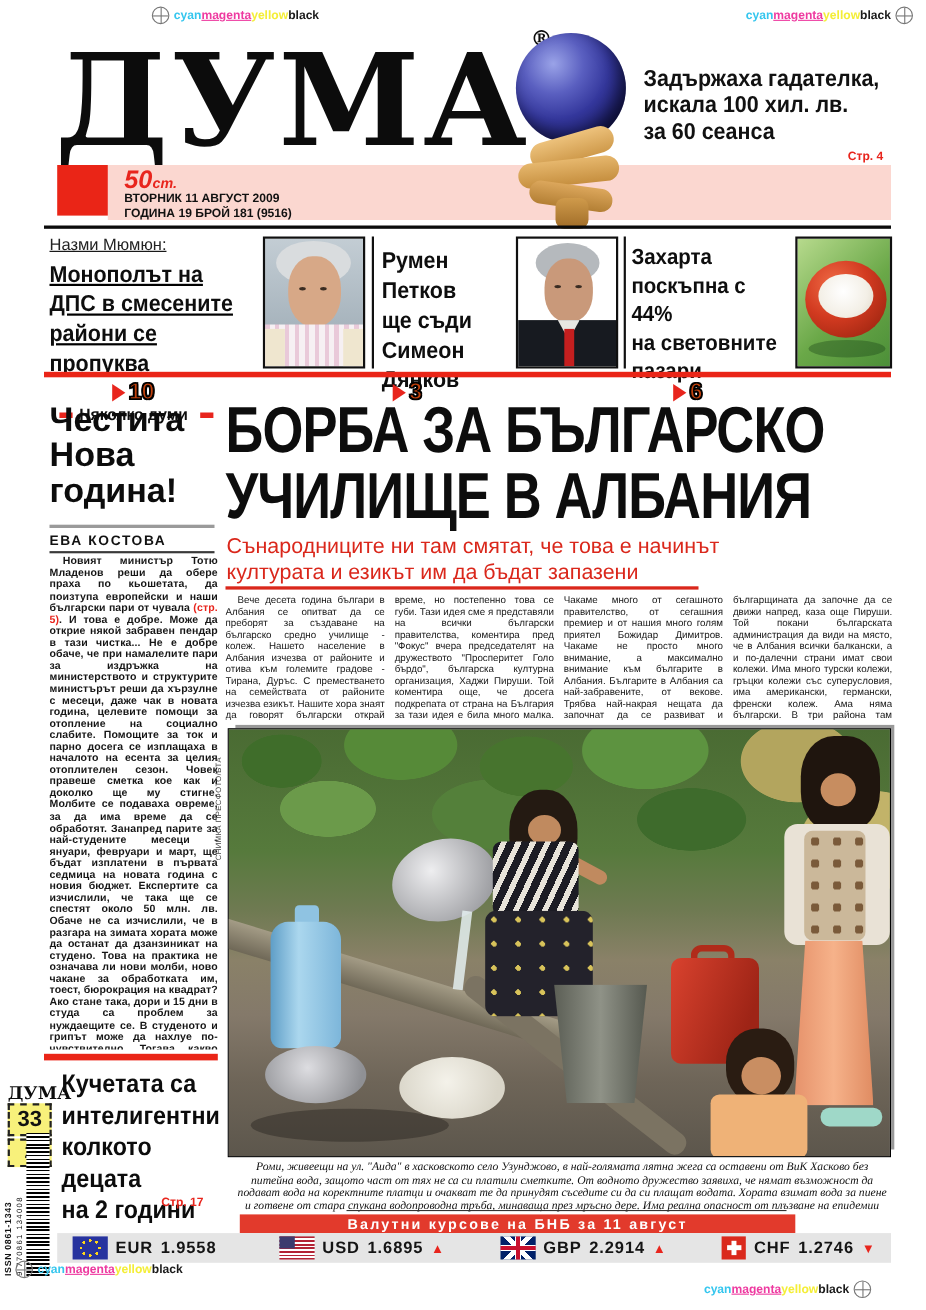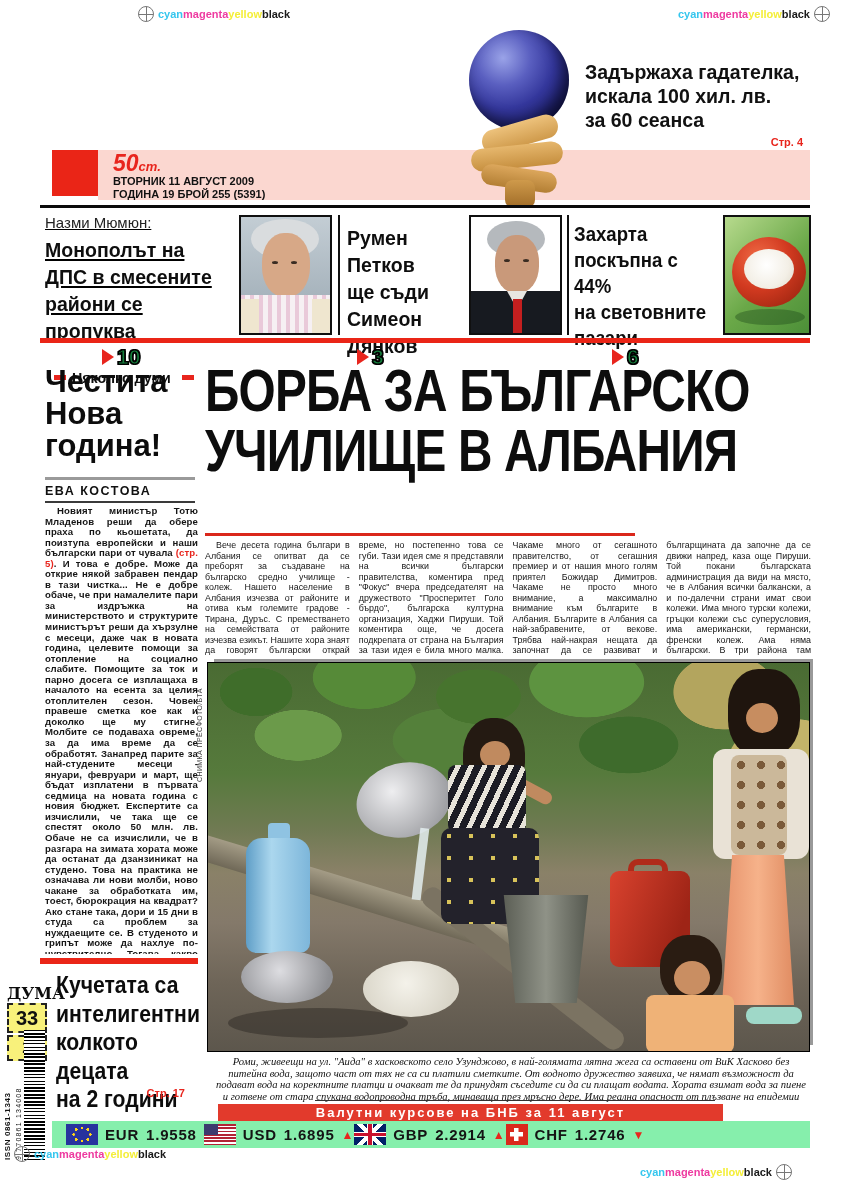--- a/index.html
+++ b/index.html
@@ -2,21 +2,21 @@
 <html><head>
 <meta charset="utf-8">
 <style>
   * { margin:0; padding:0; box-sizing:border-box; }
   html,body { background:#e9e9e9; }
   body { font-family:"Liberation Sans","DejaVu Sans",sans-serif; }
   .page { position:relative; width:842px; height:1191px; background:#fff; margin:0 auto; overflow:hidden; }
 
   
   .printmark { position:absolute; display:flex; align-items:center; gap:4px; font-size:11px; font-weight:bold; }
-  .printmark .word-cyan{color:#35c6ee;} .printmark .word-magenta{color:#ee3aa0;}
+  .printmark .word-cyan{color:#35c6ee;} .printmark .word-magenta{color:#ee3aa0;text-decoration:underline;}
   .printmark .word-yellow{color:#f4ee37;} .printmark .word-black{color:#1a1a1a;}
   .regcircle { width:16px; height:16px; border:1.5px solid #777; border-radius:50%; display:inline-block;
     background:linear-gradient(#777,#777) center/100% 1px no-repeat, linear-gradient(#777,#777) center/1px 100% no-repeat; }
   .mark-tl { left:138px; top:6px; } .mark-tr { right:12px; top:6px; }
   .mark-bl { left:14px; top:1146px; } .mark-br { right:50px; top:1164px; }
 
   
   .logo { position:absolute; left:50px; top:26px; font-family:"DejaVu Serif","Liberation Serif",serif;
     font-weight:bold; font-size:116px; line-height:0.95; color:#0c0c0c; letter-spacing:3px; }
   .logo sup { font-size:20px; vertical-align:90px; letter-spacing:0; }
@@ -72,21 +72,21 @@
   .collar2 { position:absolute; left:36px; bottom:24px; width:20px; height:18px; background:#e8e6e2; clip-path:polygon(0 0,100% 0,50% 100%); }
   .tie2 { position:absolute; left:42px; bottom:0; width:9px; height:34px; background:#c41f1f; }
   .bowl-shadow { position:absolute; left:10px; bottom:8px; width:70px; height:16px; border-radius:50%; background:rgba(20,60,20,.35); }
   .bowl3 { position:absolute; left:7px; top:20px; width:74px; height:70px; border-radius:50%;
     background:radial-gradient(circle at 35% 30%, #ef6a45 0%, #d23a20 45%, #8e1f0c 100%); }
   .sugar3 { position:absolute; left:19px; top:32px; width:50px; height:40px; border-radius:50%;
     background:radial-gradient(circle at 45% 40%, #ffffff 0%, #f3efe6 60%, #ddd6c6 100%); }
   .teaser-redbar { position:absolute; left:40px; top:338px; width:770px; height:5px; background:#ea2517; }
   .marker { position:absolute; top:345px; display:flex; align-items:center; gap:3px; }
   .tri { width:0; height:0; border-left:12px solid #e8251d; border-top:8px solid transparent; border-bottom:8px solid transparent; }
-  .marker-num { font-size:21px; font-weight:bold; color:#15803d; -webkit-text-stroke:1.2px #000;
+  .marker-num { font-size:21px; font-weight:bold; color:#c2410c; -webkit-text-stroke:1.2px #000;
     text-shadow:-1px -1px 0 #000, 1px -1px 0 #000, -1px 1px 0 #000, 1px 1px 0 #000;text-align:center; }
   .m1 { left:102px; } .m2 { left:357px; } .m3 { left:612px; }
 
   
   .op-head { position:absolute; left:54px; top:369px; width:152px; display:flex; align-items:center; gap:6px; }
   .op-dash { width:12px; height:5px; background:#e8251d; }
   .op-label { font-size:15px; font-weight:bold; color:#0e0e0e; transform:scaleX(0.95); transform-origin:left center; white-space:nowrap; }
   .op-title { position:absolute; left:45px; top:366px; width:152px; font-size:31px; line-height:32px; font-weight:bold; color:#0c0c0c; }
   .op-byline { position:absolute; left:45px; top:477px; width:150px; border-top:3px solid #9a9a9a; border-bottom:2px solid #3a3a3a;
     padding:4px 0 3px 0; font-size:12.5px; font-weight:bold; letter-spacing:1.5px; color:#111; }
@@ -177,22 +177,22 @@
   .ph-mud { left:20px; top:345px; width:180px; height:30px; border-radius:50%; background:rgba(40,36,30,.45); }
 
   
   .caption { position:absolute; left:215px; top:1056px; width:592px; font-family:"Liberation Serif","DejaVu Serif",serif;
     font-style:italic; font-size:10.6px; line-height:11.6px; text-align:center; color:#111; }
   .caption-rule { position:absolute; left:315px; top:1100px; width:400px; height:1px; background:#333; }
 
   
   .cur-header { position:absolute; left:218px; top:1104px; width:505px; height:17px; background:#e23a2c; color:#fff;
     font-size:13px; font-weight:bold; letter-spacing:2px; text-align:center; line-height:17px; }
-  .cur-band { position:absolute; left:52px; top:1121px; width:758px; height:27px; background:#86efac;
-    display:flex; align-items:center; padding:0 14px; }
+  .cur-band { position:absolute; left:52px; top:1121px; width:758px; height:27px; background:#e5e5e5;
+    display:flex; align-items:center; justify-content:space-between; padding:0 14px; }
   .rate { display:flex; align-items:center; gap:7px; font-size:15px; font-weight:bold; letter-spacing:0.8px; color:#141414; }
   .trend { color:#e8251d; font-size:12px; }
   .flag { width:32px; height:21px; position:relative; display:inline-block; }
   .flag-eu { background:
       radial-gradient(circle 1.3px at 50% 18%, #ffd617 99%, transparent 100%),
       radial-gradient(circle 1.3px at 68% 26%, #ffd617 99%, transparent 100%),
       radial-gradient(circle 1.3px at 76% 50%, #ffd617 99%, transparent 100%),
       radial-gradient(circle 1.3px at 68% 74%, #ffd617 99%, transparent 100%),
       radial-gradient(circle 1.3px at 50% 82%, #ffd617 99%, transparent 100%),
       radial-gradient(circle 1.3px at 32% 74%, #ffd617 99%, transparent 100%),
@@ -219,28 +219,29 @@
 
   <div class="printmark mark-tl">
     <span class="regcircle"></span>
     <span><span class="word-cyan">cyan</span><span class="word-magenta">magenta</span><span class="word-yellow">yellow</span><span class="word-black">black</span></span>
   </div>
   <div class="printmark mark-tr">
     <span><span class="word-cyan">cyan</span><span class="word-magenta">magenta</span><span class="word-yellow">yellow</span><span class="word-black">black</span></span>
     <span class="regcircle"></span>
   </div>
 
+  <div class="logo"><span>ДУМА</span><sup>®</sup></div>
   <div class="tagline">ЛЕВИЯТ ВЕСТНИК</div>
 
   <div class="pink-band"></div>
   <div class="red-square"></div>
   <div class="price"><span>50</span><span class="unit">ст.</span></div>
   <div class="dateline">
     <div>ВТОРНИК 11 АВГУСТ 2009</div>
-    <div>ГОДИНА 19 БРОЙ 255 (5391)</div>
+    <div>ГОДИНА 19 БРОЙ 181 (9516)</div>
   </div>
 
   <div class="crystal">
     <div class="ball"></div>
     <div class="finger f1"></div>
     <div class="finger f2"></div>
     <div class="finger f3"></div>
     <div class="fbase"></div>
   </div>
 
@@ -337,20 +338,22 @@
     <div class="rail-cell rc2">2</div>
   </div>
   <div class="rail-rot">
     <div class="rail-issn">ISSN 0861-1343</div>
     <div class="rail-ean">9 770861 134008</div>
     <div class="rail-bars"></div>
   </div>
 
   <div class="lead-hl">БОРБА ЗА БЪЛГАРСКО
 УЧИЛИЩЕ В АЛБАНИЯ</div>
+  <div class="lead-sub">Сънародниците ни там смятат, че това е начинът
+културата и езикът им да бъдат запазени</div>
   <div class="lead-subrule"></div>
   <div class="lead-body">
     <p>Вече десета година българи в Албания се опитват да се преборят за създаване на българско средно училище - колеж. Нашето население в Албания изчезва от районите и отива към големите градове - Тирана, Дуръс. С преместването на семействата от районите изчезва езикът. Нашите хора знаят да говорят български открай време, но постепенно това се губи. Тази идея сме я представяли на всички български правителства, коментира пред "Фокус" вчера председателят на дружеството "Просперитет Голо бърдо", българска културна организация, Хаджи Пируши. Той коментира още, че досега подкрепата от страна на България за тази идея е била много малка. Чакаме много от сегашното правителство, от сегашния премиер и от нашия много голям приятел Божидар Димитров. Чакаме не просто много внимание, а максимално внимание към българите в Албания. Българите в Албания са най-забравените, от векове. Трябва най-накрая нещата да започнат да се развиват и българщината да започне да се движи напред, каза още Пируши. Той покани българската администрация да види на място, че в Албания всички балкански, а и по-далечни страни имат свои колежи. Има много турски колежи, гръцки колежи със суперусловия, има американски, германски, френски колеж. Ама няма български. В три района там българската култура е от векове, а българско училище няма. Затова мислим, че е дошъл момент това да стане, добави той.</p>
   </div>
 
   <div class="credit-rot">СНИМКА ПРЕСФОТО/БТА</div>
 
   <div class="photo-main">
     <div class="ph-el ph-foliage"></div>
     <div class="ph-el ph-pipe1"></div>

